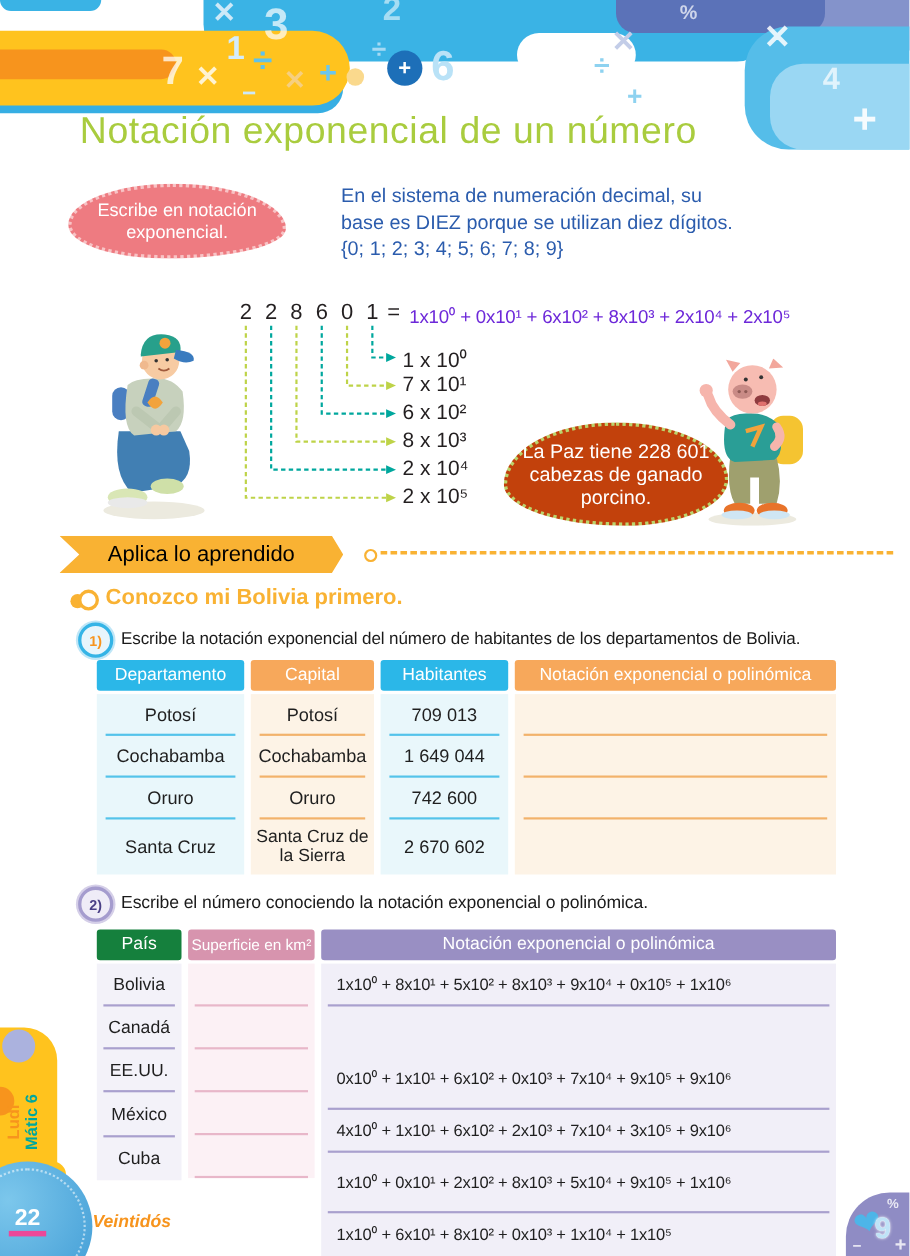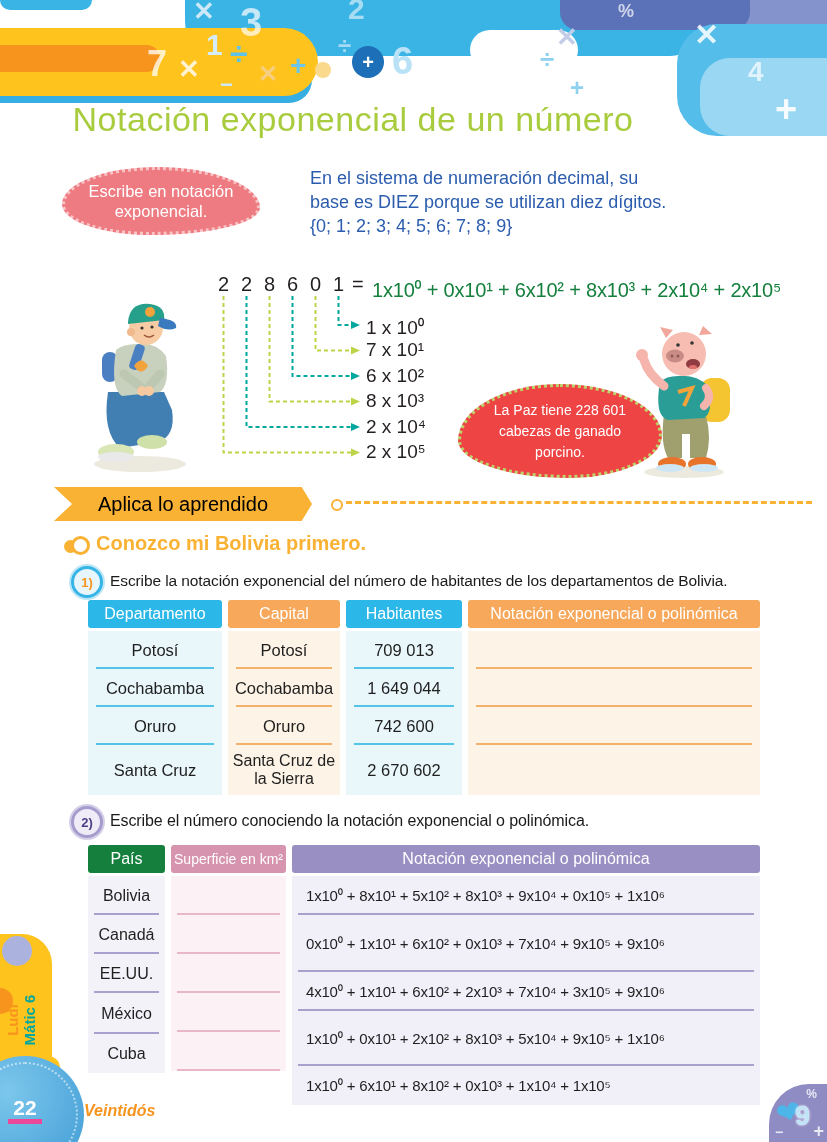--- a/index.html
+++ b/index.html
@@ -15,28 +15,28 @@
   
   .bubble-pink{position:absolute;left:62px;top:167px;width:198px;height:68px;background:#ee7b81;
     border:3px dotted #f8c3c5;border-radius:48% 52% 55% 45%/55% 60% 40% 45%;
     display:flex;align-items:center;justify-content:center;text-align:center;
     color:#fff;font-size:16.5px;line-height:20px;padding:4px 16px;box-sizing:border-box;}
   .info{position:absolute;left:310px;top:166px;font-size:18px;line-height:24px;color:#2b5cad;}
   
   .digits{position:absolute;left:212px;top:273px;display:flex;}
   .digit{width:23px;text-align:center;font-size:20px;color:#231f20;}
   .equals{position:absolute;left:352px;top:273px;font-size:20px;color:#231f20;}
-  .expansion{position:absolute;left:372px;top:276px;font-size:20px;letter-spacing:-0.2px;
-             white-space:nowrap;color:#15803d;}
+  .expansion{position:absolute;left:372px;top:276px;font-size:17px;letter-spacing:-0.2px;
+             white-space:nowrap;color:#6d28d9;}
   .diagram{position:absolute;left:215px;top:296px;}
   .term{position:absolute;left:366px;font-size:19px;color:#231f20;}
-  .bubble-purple{position:absolute;left:458px;top:384px;width:198px;height:88px;background:#ef4444;
+  .bubble-purple{position:absolute;left:458px;top:384px;width:198px;height:88px;background:#c2410c;
     border:3px dotted #bcd36c;border-radius:50% 50% 46% 54%/60% 55% 45% 40%;
     display:flex;flex-direction:column;align-items:center;justify-content:center;text-align:center;
-    color:#fff;font-size:14px;line-height:21px;z-index:5;}
+    color:#fff;font-size:18px;line-height:21px;z-index:5;}
   
   .banner{position:absolute;left:54px;top:487px;width:258px;height:34px;background:#f9b233;
     clip-path:polygon(0 0,96% 0,100% 50%,96% 100%,0 100%,7% 50%);
     display:flex;align-items:center;justify-content:center;color:#000000;font-weight:normal;font-size:20px;}
   .banner-dot{position:absolute;left:331px;top:499px;width:8px;height:8px;border:2px solid #f9b233;
     border-radius:50%;background:#fff;}
   .banner-dash{position:absolute;left:346px;top:501px;width:466px;border-top:3px dashed #f9b233;}
   .sub-dot-a{position:absolute;left:64px;top:540px;width:13px;height:13px;border-radius:50%;background:#f9b233;}
   .sub-dot-b{position:absolute;left:71px;top:536px;width:13px;height:13px;border-radius:50%;
     background:#fff;border:3px solid #f9b233;}
@@ -293,21 +293,21 @@
         <div class="cell sep-pink" style="height:39px;"></div>
         <div class="cell sep-pink" style="height:39px;"></div>
         <div class="cell sep-pink" style="height:39px;"></div>
         <div class="cell sep-pink" style="height:39px;"></div>
       </div>
     </div>
     <div class="col" style="left:292px;top:845px;width:468px;">
       <div class="th" style="background:#998fc3;">Notación exponencial o polinómica</div>
       <div class="tb" style="background:#f1eff8;">
         <div class="cell left sep-purple" style="height:39px;">1x10⁰ + 8x10¹ + 5x10² + 8x10³ + 9x10⁴ + 0x10⁵ + 1x10⁶</div>
-        <div class="cell left sep-purple" style="height:57px;">0x10⁰ + 1x10¹ + 6x10² + 0x10³ + 7x10⁴ + 9x10⁵ + 9x10⁶</div>
+        <div class="cell left sep-purple" style="height:57px;margin-top:37px;">0x10⁰ + 1x10¹ + 6x10² + 0x10³ + 7x10⁴ + 9x10⁵ + 9x10⁶</div>
         <div class="cell left sep-purple" style="height:39px;">4x10⁰ + 1x10¹ + 6x10² + 2x10³ + 7x10⁴ + 3x10⁵ + 9x10⁶</div>
         <div class="cell left sep-purple" style="height:55px;">1x10⁰ + 0x10¹ + 2x10² + 8x10³ + 5x10⁴ + 9x10⁵ + 1x10⁶</div>
         <div class="cell left" style="height:39px;">1x10⁰ + 6x10¹ + 8x10² + 0x10³ + 1x10⁴ + 1x10⁵</div>
       </div>
     </div>
   </div>
 
   <div class="tab"></div>
   <div class="tab-circle-lav"></div>
   <div class="tab-circle-org"></div>

